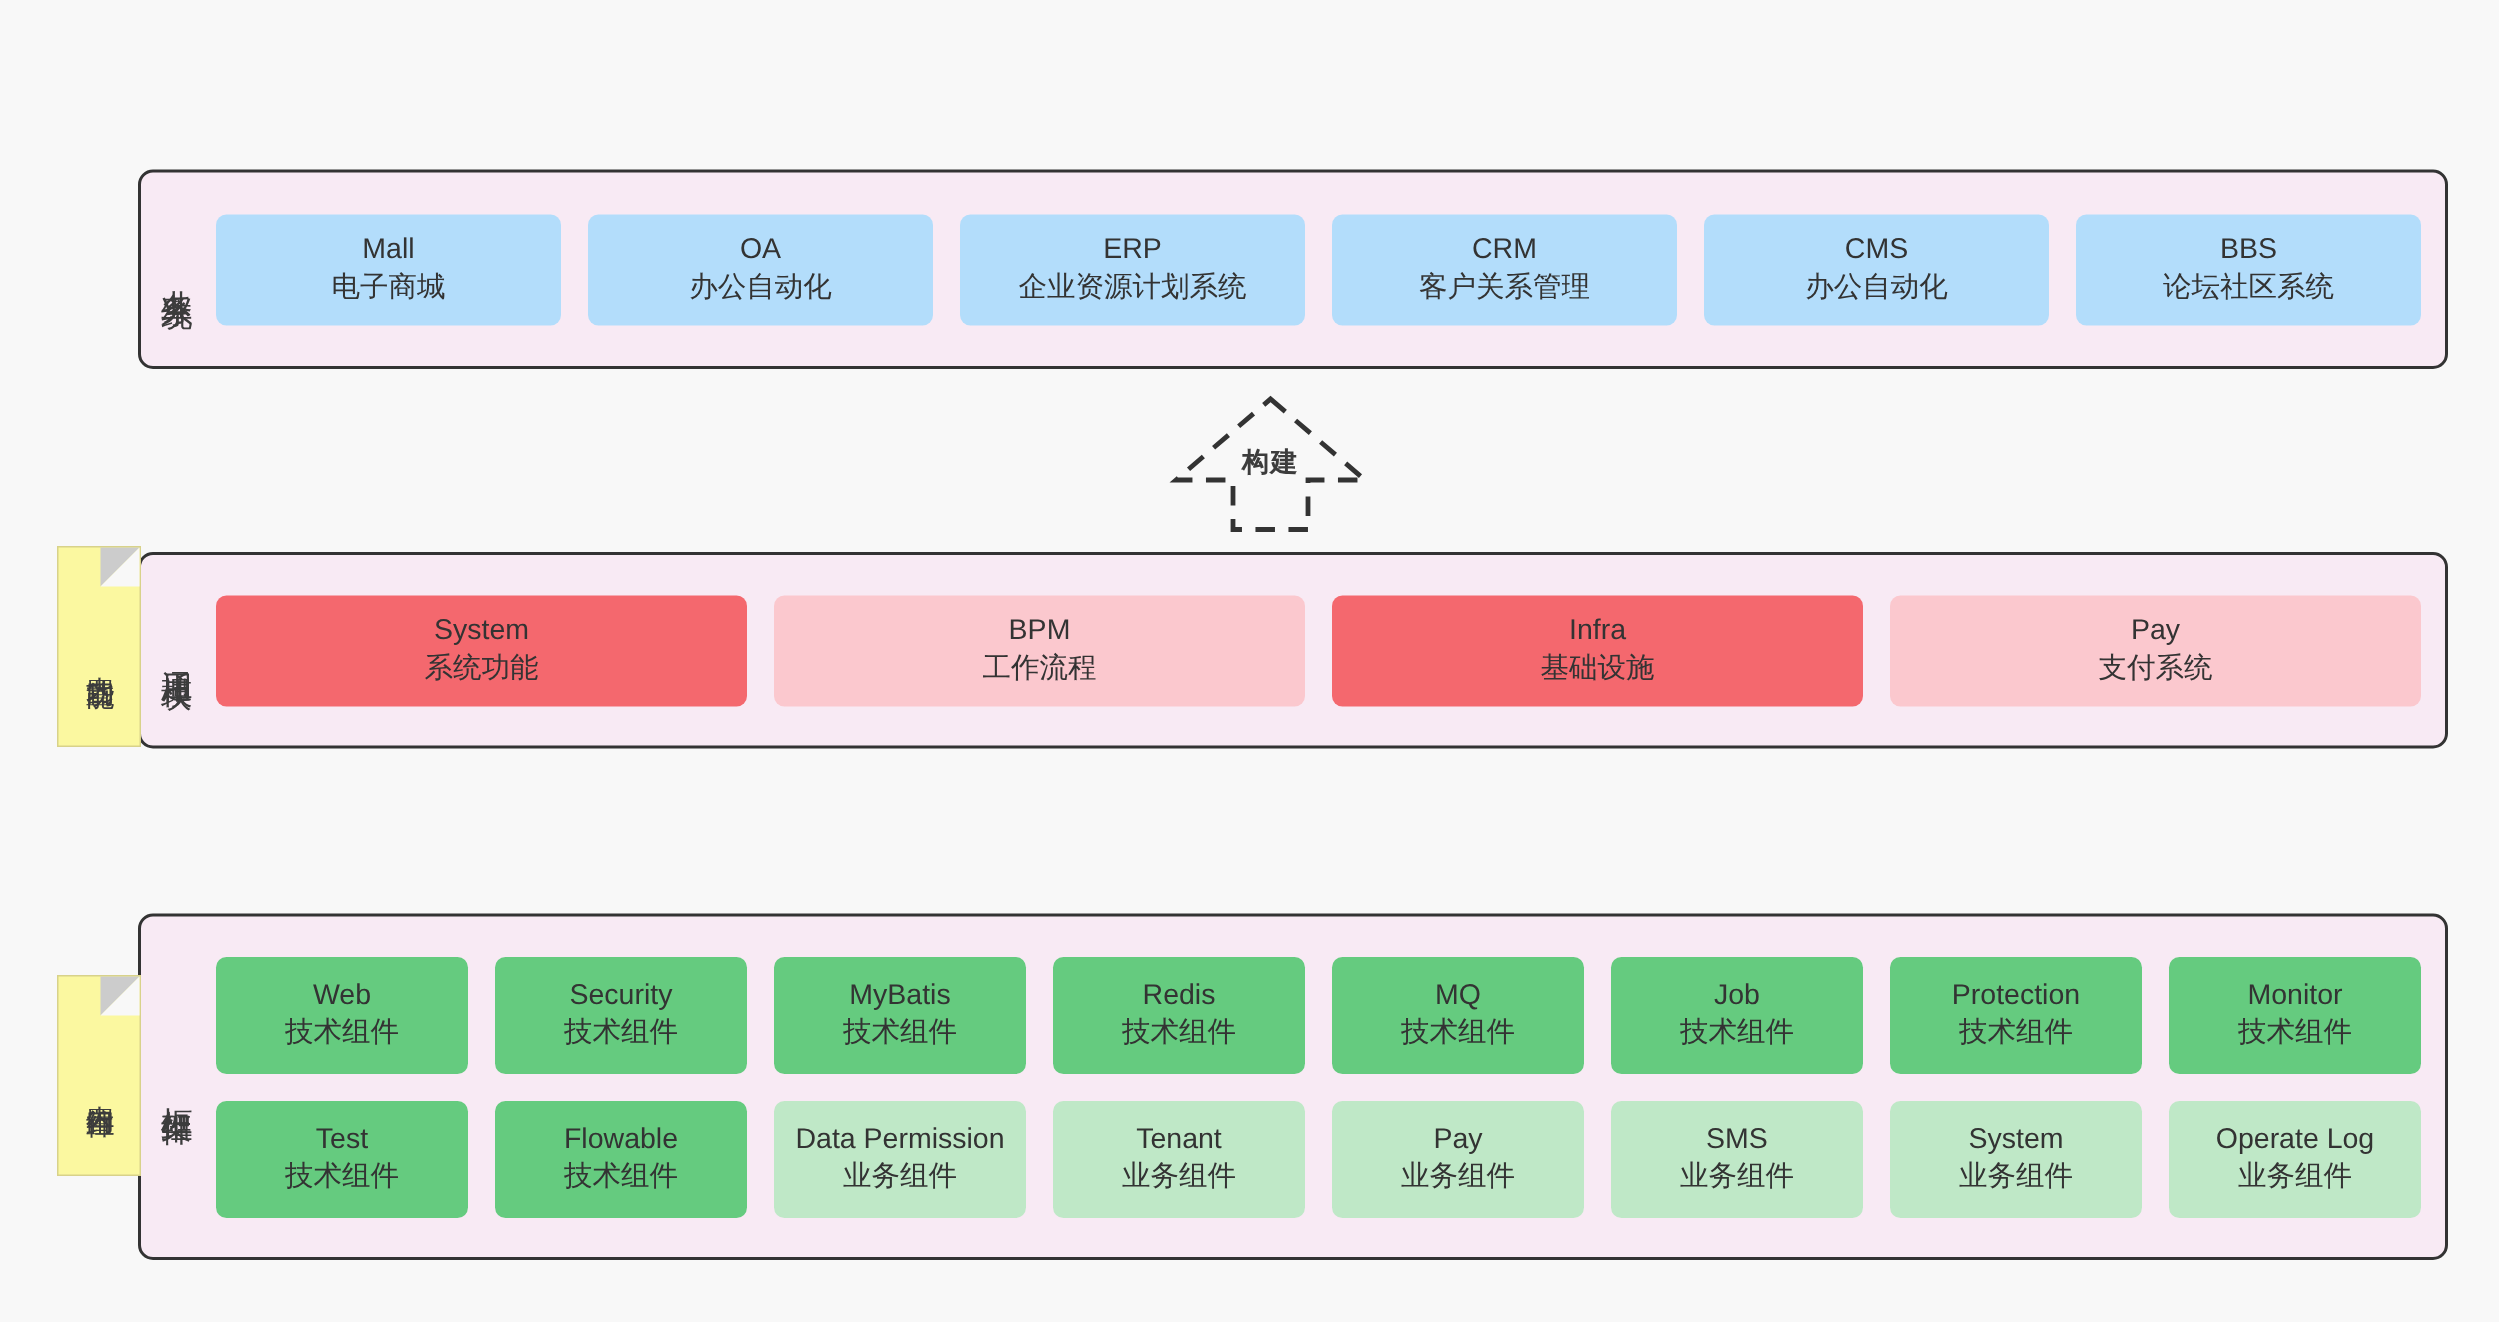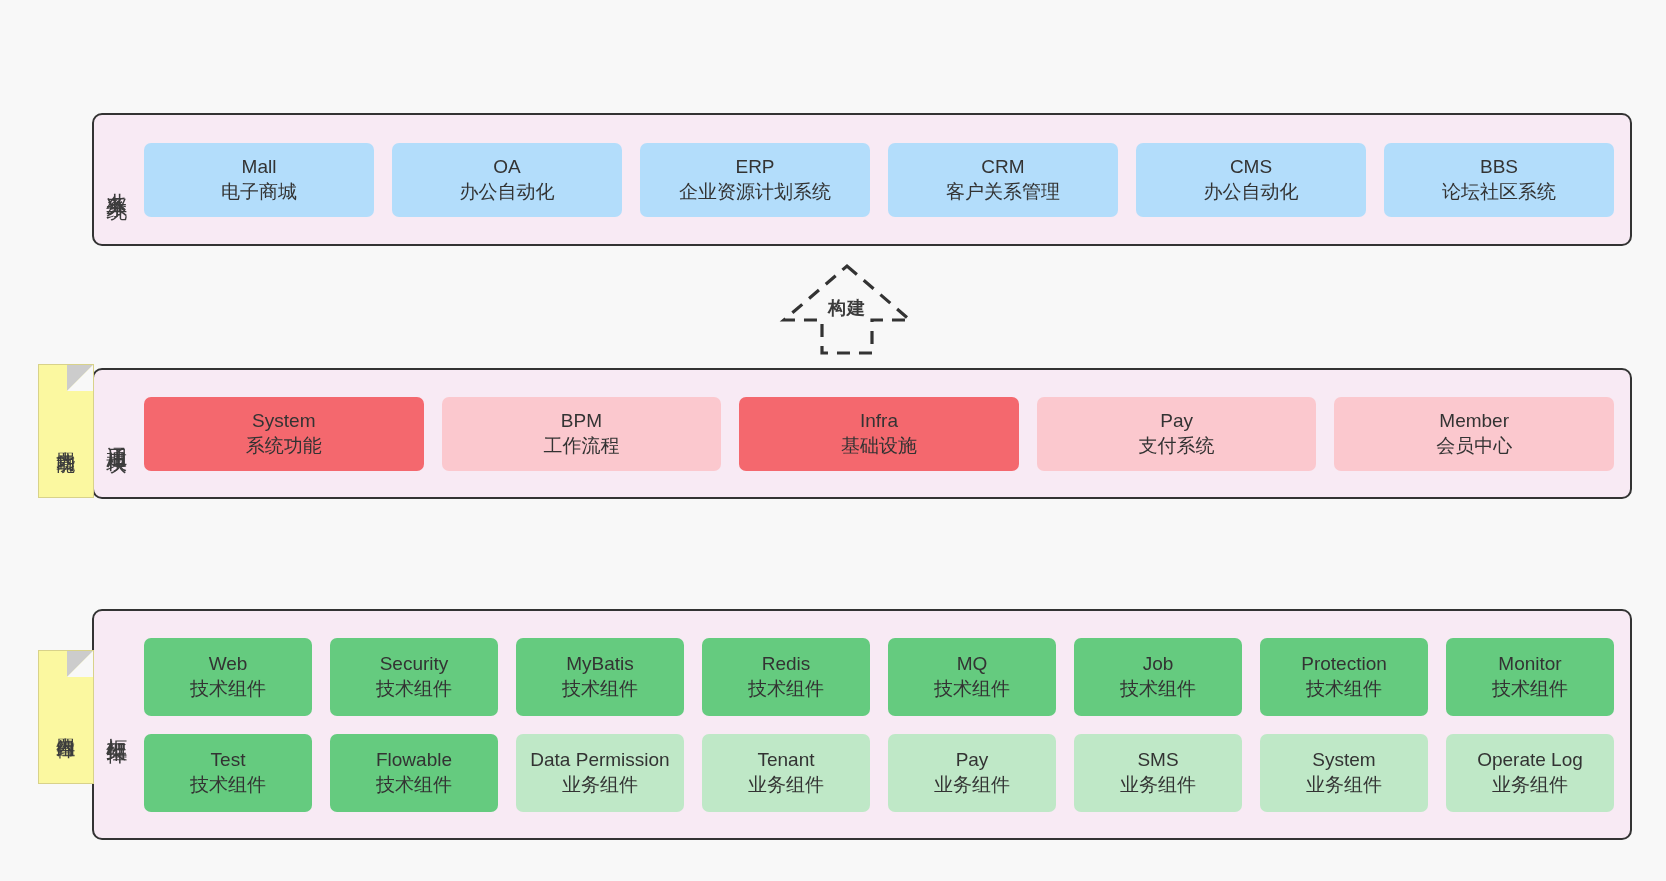--- a/index.html
+++ b/index.html
@@ -217,24 +217,20 @@
           <span class="t2">工作流程</span>
         </div>
         <div class="card c-red">
           <span class="t1">Infra</span>
           <span class="t2">基础设施</span>
         </div>
         <div class="card c-pink">
           <span class="t1">Pay</span>
           <span class="t2">支付系统</span>
         </div>
-        <div class="card c-pink">
-          <span class="t1">Member</span>
-          <span class="t2">会员中心</span>
-        </div>
       </div>
     </div>
   </div>
 
 
   <div class="layer" id="layer-framework">
     <div class="layer-title">框架组件</div>
     <div class="layer-body">
       <div class="row">
         <div class="card c-green">

